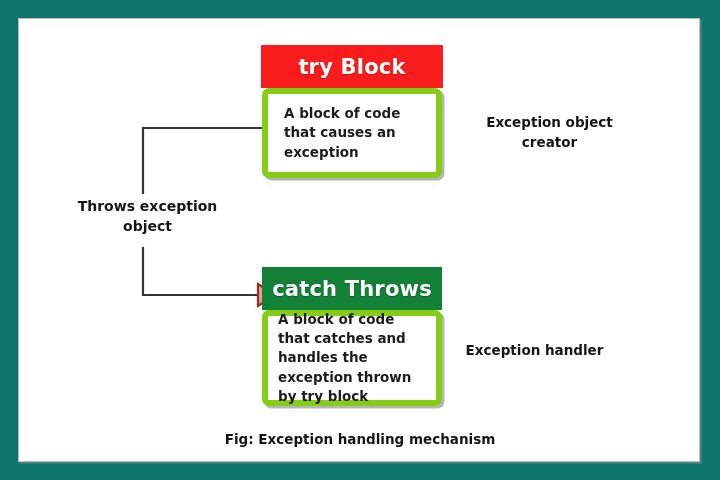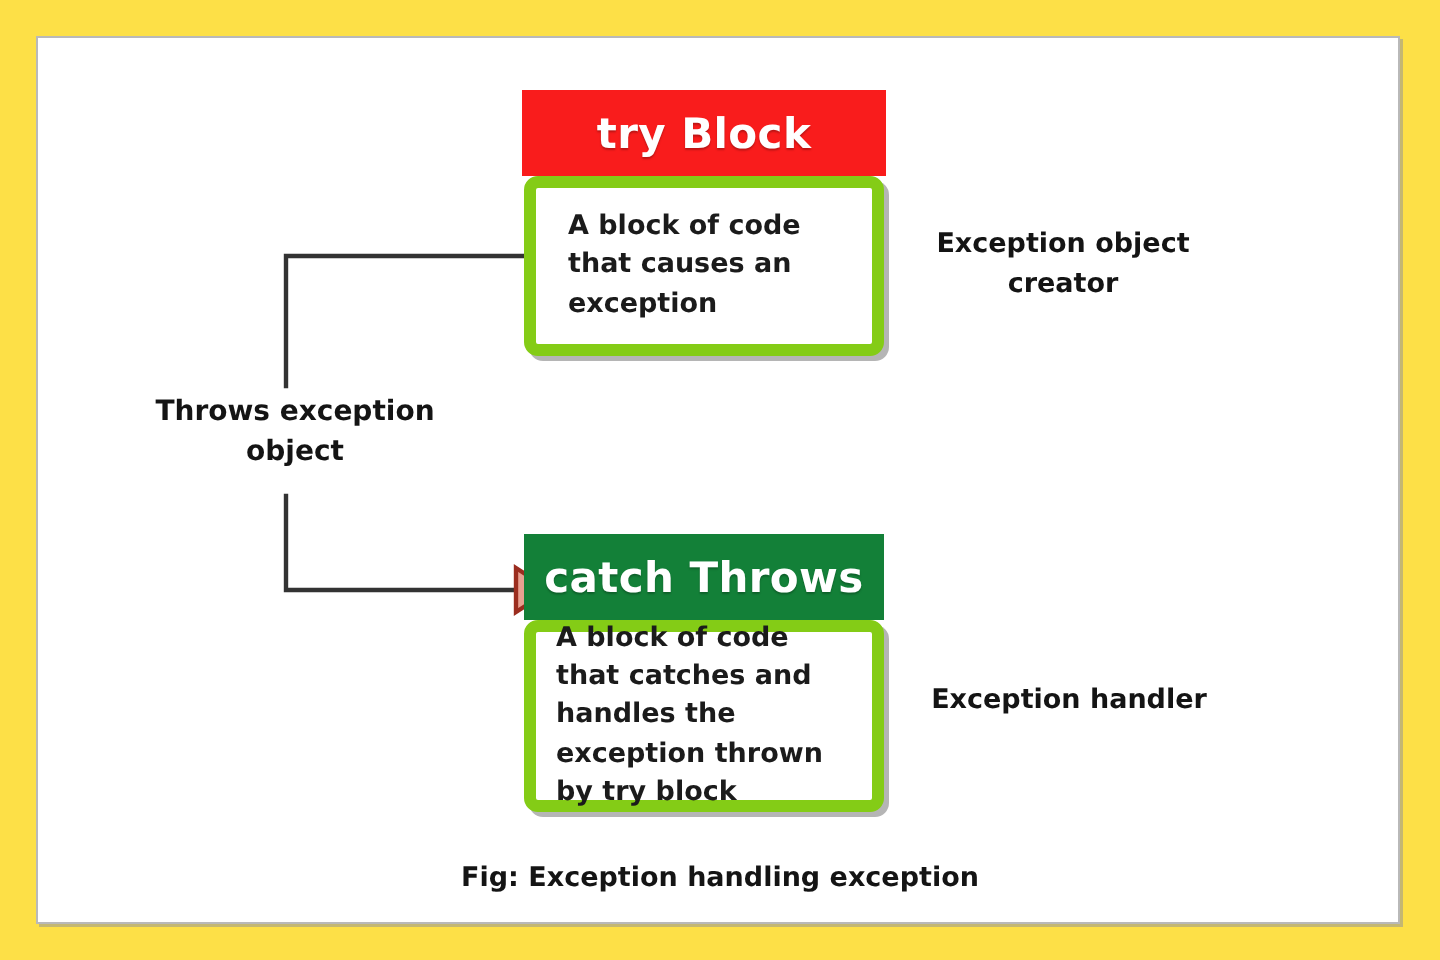--- a/index.html
+++ b/index.html
@@ -11,21 +11,21 @@
     width: 720px;
     height: 480px;
     font-family: "DejaVu Sans", sans-serif;
     overflow: hidden;
   }
 
   #canvas {
     position: relative;
     width: 720px;
     height: 480px;
-    background: #fde047;
+    background: #0f766e;
   }
 
   
   .outer-frame {
     position: absolute;
     left: 18px;
     top: 18px;
     width: 682px;
     height: 444px;
     box-sizing: border-box;
@@ -119,21 +119,21 @@
   }
 
   #throws-label {
     left: 60px;
     top: 196px;
     width: 175px;
     font-size: 14px;
   }
 
   #creator-label {
-    left: 444px;
+    left: 462px;
     top: 113px;
     width: 175px;
     font-size: 13.5px;
   }
 
   #handler-label {
     left: 447px;
     top: 341px;
     width: 175px;
     font-size: 13.5px;
@@ -181,15 +181,15 @@
   </div>
 
   <div class="label" id="throws-label">Throws exception
 object</div>
 
   <div class="label" id="creator-label">Exception object
 creator</div>
 
   <div class="label" id="handler-label">Exception handler</div>
 
-  <div class="label" id="figure-caption">Fig: Exception handling exception</div>
+  <div class="label" id="figure-caption">Fig: Exception handling mechanism</div>
 
 </div>
 
 </body></html>

